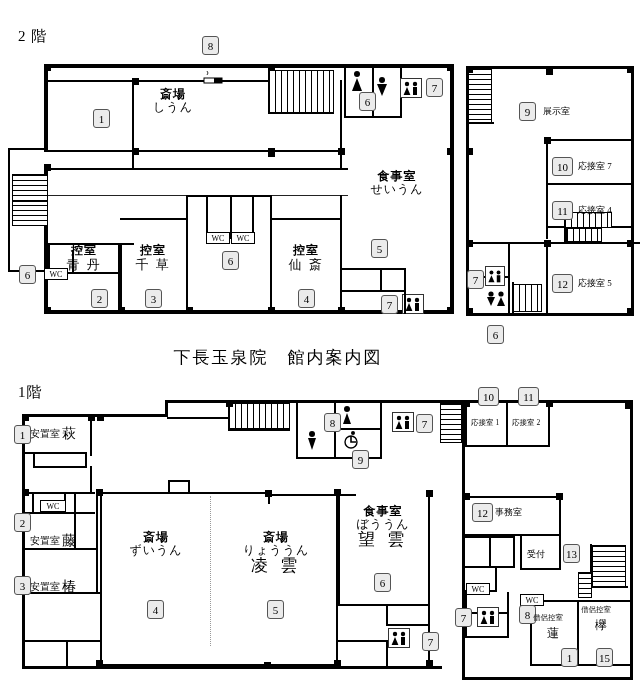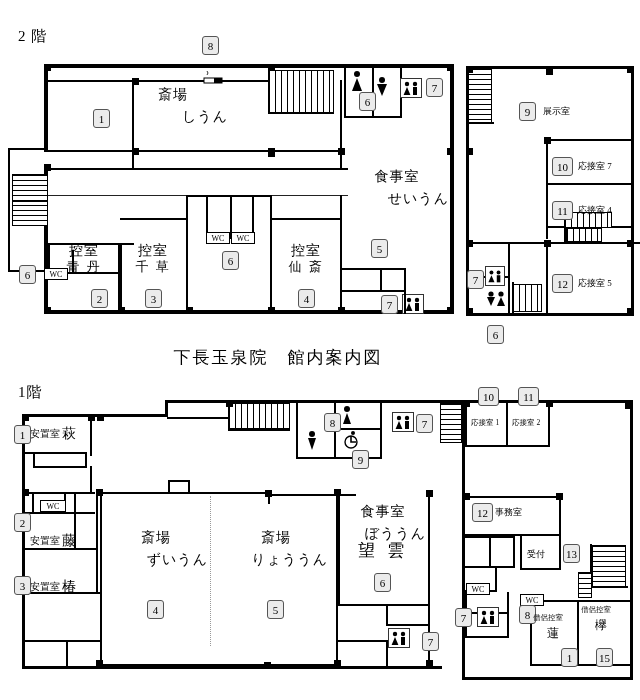--- a/index.html
+++ b/index.html
@@ -30,22 +30,22 @@
     text-align: center;
   }
 
   
   .room-text {
     position: absolute;
     text-align: center;
     white-space: nowrap;
     line-height: 1.05;
   }
-  .rt-kind { font-size: 14px; letter-spacing: 1px; display:block; }
-  .rt-kana { font-size: 14px; letter-spacing: 1px; display:block; margin-top:7px;text-align:right;}
+  .rt-kind { font-size: 12px; letter-spacing: 1px; display:block;font-weight:bold; }
+  .rt-kana { font-size: 12px; letter-spacing: 1px; display:block; margin-top:0;}
   .rt-name { font-size: 17px; letter-spacing: 4px; display:block; margin-top:1px; font-weight: 500;}
   .rt-name.sm { font-size: 13px; letter-spacing: 2px; }
   .rt-inline { font-size: 10px; letter-spacing:0px; display:inline-block; vertical-align: middle;}
   .rt-inline-name { font-size: 14px; letter-spacing:0px; display:inline-block; vertical-align: middle; margin-left:2px;}
 
   
   .num {
     position: absolute;
     width: 17px; height: 19px;
     border: 1px solid #555;
@@ -569,20 +569,21 @@
 
   <div class="room-text" style="left:104px; top:531px; width:104px;">
     <span class="rt-kind">斎場</span>
     <span class="rt-kana">ずいうん</span>
   </div>
   <div class="num" style="left:147px; top:600px;">4</div>
 
   <div class="room-text" style="left:224px; top:531px; width:104px;">
     <span class="rt-kind">斎場</span>
     <span class="rt-kana">りょううん</span>
+    <span class="rt-name">凌 雲</span>
   </div>
   <div class="num" style="left:267px; top:600px;">5</div>
 
   <div class="room-text" style="left:340px; top:505px; width:86px;">
     <span class="rt-kind">食事室</span>
     <span class="rt-kana">ぼううん</span>
     <span class="rt-name">望 雲</span>
   </div>
   <div class="num" style="left:374px; top:573px;">6</div>
 

